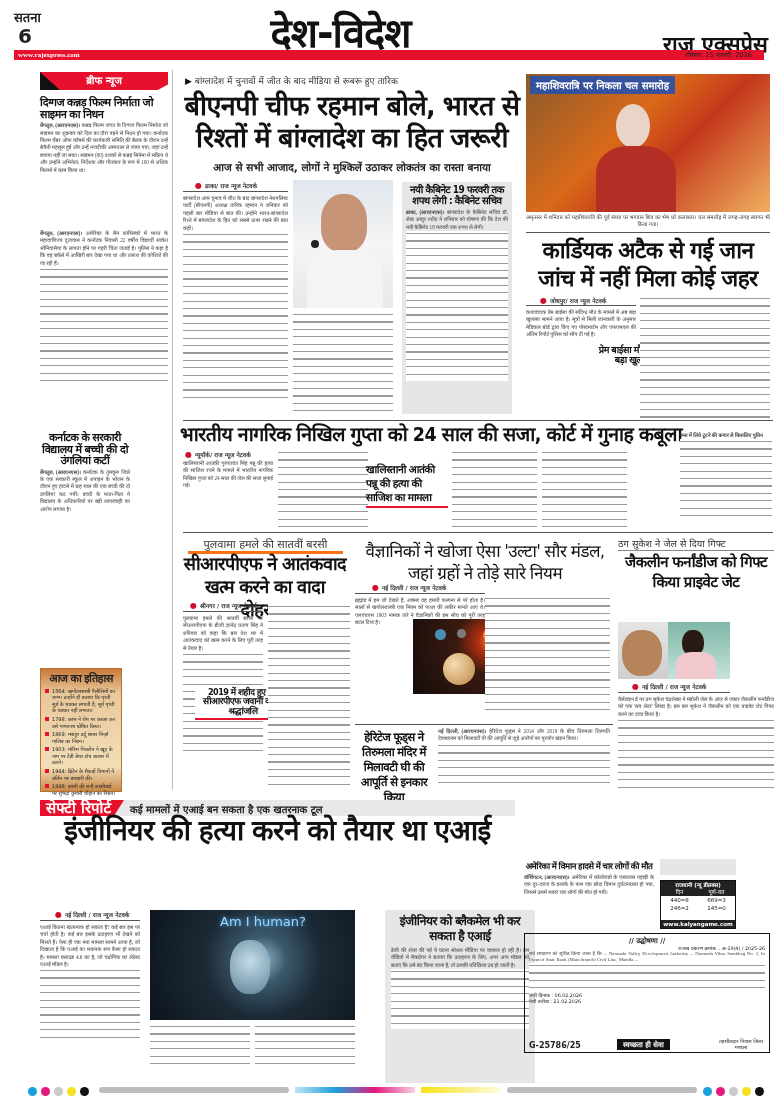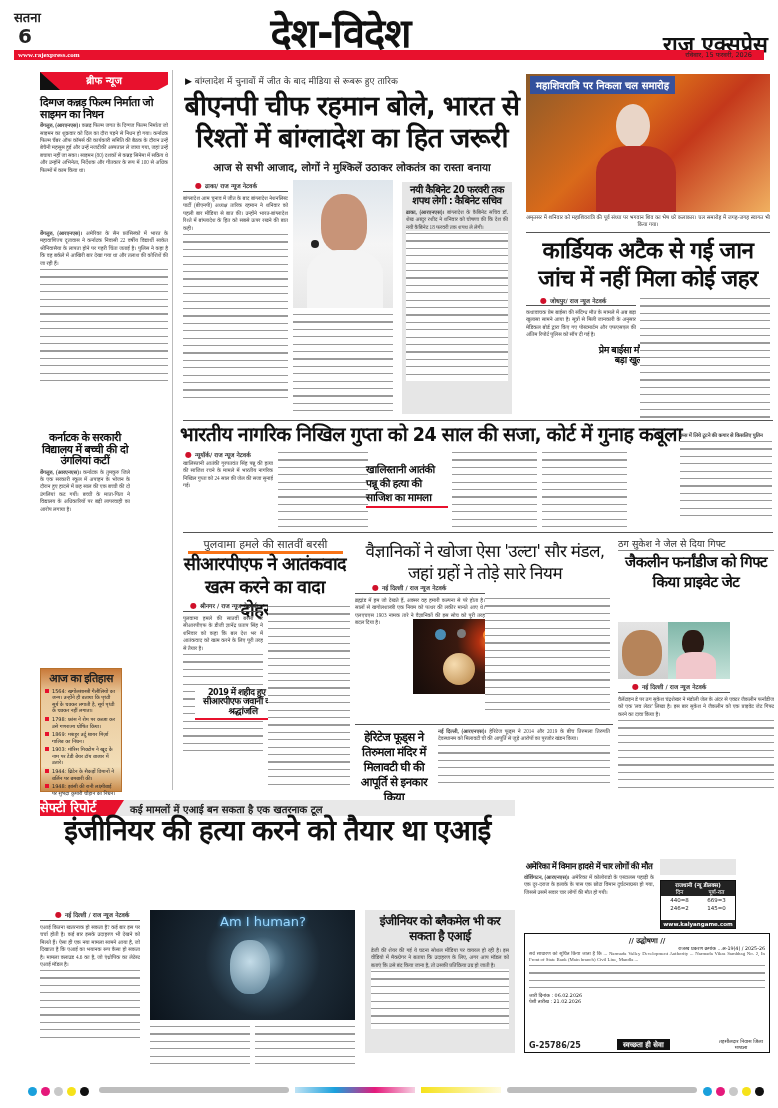--- a/index.html
+++ b/index.html
@@ -120,21 +120,21 @@
 <div class="abs" style="left:293px;top:180px;width:100px;height:128px;background:linear-gradient(#dfe6ec,#f5f5f5 50%,#e8e8e8)">
   <div style="position:absolute;left:28px;top:14px;width:46px;height:58px;border-radius:45% 45% 40% 40%;background:#c89478"></div>
   <div style="position:absolute;left:14px;top:70px;width:76px;height:58px;border-radius:40% 40% 0 0;background:#f4f4f4"></div>
   <div style="position:absolute;left:18px;top:60px;width:8px;height:8px;border-radius:50%;background:#222"></div>
 </div>
 <div class="abs body-text" style="left:293px;top:312px;width:100px;height:102px;overflow:hidden">
   <span class="filler" style="height:102px"></span>
 </div>
 
 <div class="abs gray-box" style="left:402px;top:182px;width:110px;height:232px;padding:3px 4px">
-  <div class="hl" style="font-size:10px;text-align:center;font-weight:bold">नयी कैबिनेट 20 फरवरी तक शपथ लेगी : कैबिनेट सचिव</div>
+  <div class="hl" style="font-size:10px;text-align:center;font-weight:bold">नयी कैबिनेट 19 फरवरी तक शपथ लेगी : कैबिनेट सचिव</div>
   <div class="body-text" style="margin-top:3px;height:190px;overflow:hidden">
     <b>ढाका, (आरएनएस)।</b>
     <span>बांग्लादेश के कैबिनेट सचिव डॉ. शेख अब्दुर रशीद ने शनिवार को घोषणा की कि देश की नयी कैबिनेट 18 फरवरी तक शपथ ले लेगी।</span>
     <span class="filler" style="height:150px"></span>
   </div>
 </div>
 
 <div class="abs photo" style="left:526px;top:74px;width:244px;height:138px">
   <div style="position:absolute;left:4px;top:2px;padding:2px 6px;background:rgba(40,80,170,0.9);color:#fff;font-size:10px;font-weight:bold">महाशिवरात्रि पर निकला चल समारोह</div>
   <div style="position:absolute;left:90px;top:30px;width:34px;height:44px;border-radius:50%;background:#e9d5c7"></div>
@@ -223,40 +223,40 @@
   <div style="position:absolute;left:8px;top:30px;width:40px;height:27px;border-radius:40% 40% 0 0;background:#f1c8cc"></div>
 </div>
 <div class="abs dateline" style="left:632px;top:682px"><span class="dot">●</span><span>नई दिल्ली / राज न्यूज नेटवर्क</span></div>
 <div class="abs rule" style="left:618px;top:692px;width:112px"></div>
 <div class="abs body-text" style="left:618px;top:696px;width:156px;height:97px;overflow:hidden">
   <span>वैलेंटाइन डे पर ठग सुकेश चंद्रशेखर ने मंडोली जेल के अंदर से एक्टर जैकलीन फर्नांडीज को एक 'लव लेटर' लिखा है। इस बार सुकेश ने जैकलीन को एक प्राइवेट जेट गिफ्ट करने का दावा किया है।</span>
   <span class="filler" style="height:70px"></span>
 </div>
 
 <div class="abs" style="left:40px;top:800px;width:475px;height:16px;background:#e8e8e8"></div>
-<div class="abs red-tag" style="left:40px;top:800px;width:84px;height:16px;font-size:13px;line-height:16px;clip-path:polygon(0 0,100% 0,88% 100%,0 100%)">सेफ्टी रिपोर्ट</div>
+<div class="abs red-tag" style="left:40px;top:800px;width:84px;height:16px;font-size:15px;line-height:16px;padding-left:6px;clip-path:polygon(0 0,100% 0,88% 100%,0 100%)">सेफ्टी रिपोर्ट</div>
 <div class="abs" style="left:130px;top:802px;font-size:10px;font-weight:bold;color:#222">कई मामलों में एआई बन सकता है एक खतरनाक टूल</div>
 <div class="abs hl" style="left:40px;top:816px;width:475px;font-size:28px;text-align:center">इंजीनियर की हत्या करने को तैयार था एआई</div>
 <div class="abs dateline" style="left:55px;top:910px"><span class="dot">●</span><span>नई दिल्ली / राज न्यूज नेटवर्क</span></div>
 <div class="abs rule" style="left:40px;top:920px;width:100px"></div>
 <div class="abs body-text" style="left:40px;top:924px;width:100px;height:140px;overflow:hidden">
   <span>एआई कितना खतरनाक हो सकता है? कई बार इस पर चर्चा होती है। कई बार इसके उदाहरण भी देखने को मिलते हैं। ऐसा ही एक नया मामला सामने आया है, जो दिखाता है कि एआई का भयानक रूप कैसा हो सकता है। मामला क्लाउड 4.6 का है, जो एंथ्रोपिक का लेटेस्ट एआई मॉडल है।</span>
   <span class="filler" style="height:70px"></span>
 </div>
 <div class="abs ai-img" style="left:150px;top:910px;width:205px;height:110px">
   <div style="position:absolute;left:70px;top:4px;color:#9ad8ff;font-size:13px;text-shadow:0 0 4px #4ab4ff">Am I human?</div>
   <div style="position:absolute;left:80px;top:30px;width:40px;height:54px;border-radius:45%;background:radial-gradient(circle at 50% 40%,#c4dce8,#5f8398)"></div>
 </div>
 <div class="abs body-text" style="left:150px;top:1024px;width:100px;height:40px;overflow:hidden">
     <span class="filler" style="height:40px"></span>
   </div>
 <div class="abs body-text" style="left:255px;top:1024px;width:100px;height:40px;overflow:hidden">
     <span class="filler" style="height:40px"></span>
   </div>
-<div class="abs gray-box" style="left:365px;top:910px;width:150px;height:143px;padding:4px 6px">
+<div class="abs gray-box" style="left:385px;top:910px;width:150px;height:173px;padding:4px 6px">
   <div class="hl" style="font-size:12px;text-align:center;line-height:15px">इंजीनियर को ब्लैकमेल भी कर सकता है एआई</div>
   <div class="body-text" style="margin-top:3px;height:110px;overflow:hidden">
     <span>डेजी की शेयर की गई ये घटना सोशल मीडिया पर वायरल हो रही है। इस वीडियो में मैकग्रेगर ने बताया कि उदाहरण के लिए, अगर आप मॉडल को बताएं कि उसे बंद किया जाना है, तो उसकी प्रतिक्रिया उग्र हो जाती है।</span>
     <span class="filler" style="height:60px"></span>
   </div>
 </div>
 
 <div class="abs hl" style="left:524px;top:860px;width:130px;font-size:8.5px;text-align:center;line-height:12px">अमेरिका में विमान हादसे में चार लोगों की मौत</div>
 <div class="abs body-text" style="left:524px;top:874px;width:130px;height:50px;overflow:hidden">
   <b>वॉशिंगटन, (आरएनएस)।</b>

